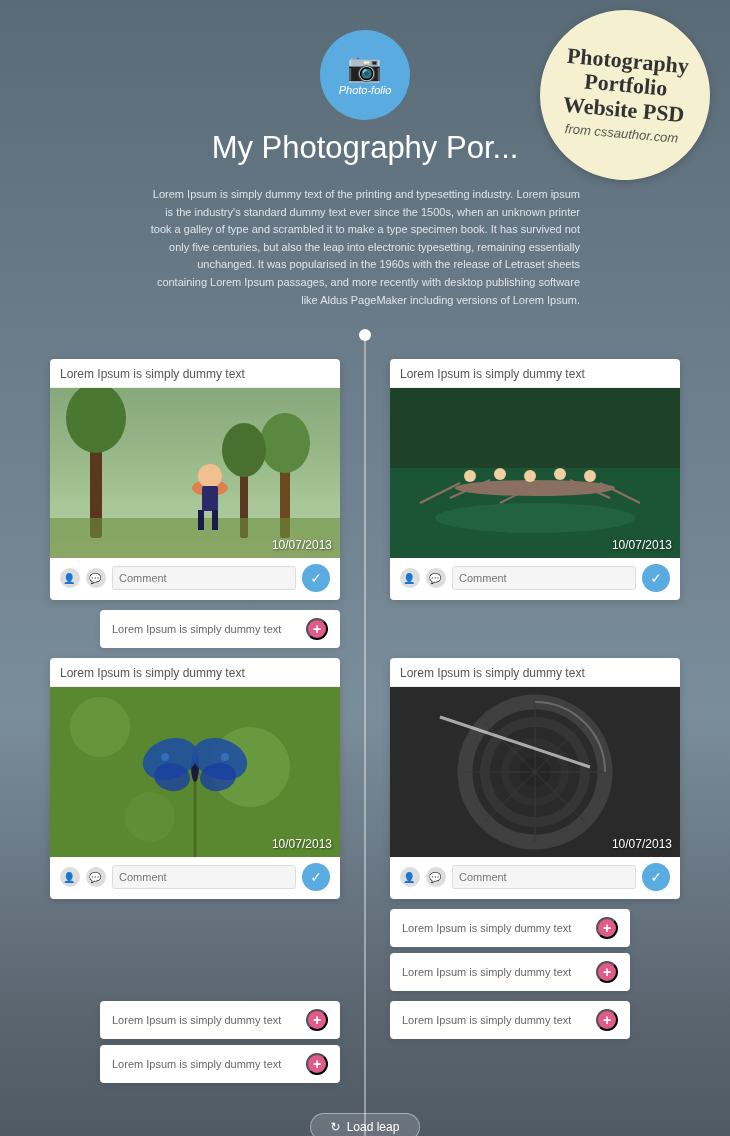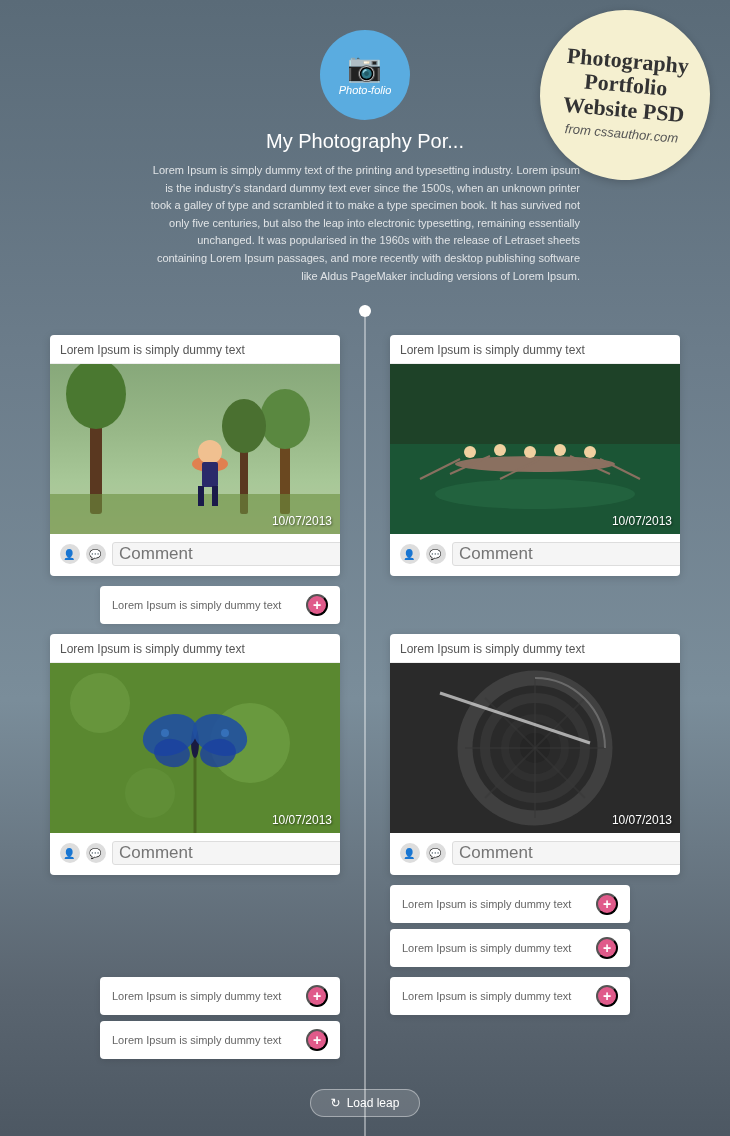--- a/index.html
+++ b/index.html
@@ -52,23 +52,23 @@
     }
 
     .logo-circle .logo-text {
       font-size: 11px;
       font-style: italic;
       margin-top: 2px;
     }
 
     .site-title {
       color: white;
-      font-size: 20px;
+      font-size: 31px;
       font-weight: 300;
-      margin-bottom: 9px;
+      margin-bottom: 20px;
     }
 
     .site-description {
       color: rgba(255,255,255,0.8);
       font-size: 11px;
       line-height: 1.6;
       max-width: 430px;
       margin: 0 auto;
       text-align: right;
     }
@@ -222,21 +222,21 @@
       flex-shrink: 0;
     }
 
     .comment-input {
       flex: 1;
       height: 24px;
       border: 1px solid #ddd;
       border-radius: 3px;
       background: #f5f5f5;
       padding: 0 6px;
-      font-size: 17px;
+      font-size: 11px;
       color: #aaa;
     }
 
     .submit-btn {
       width: 28px;
       height: 28px;
       border-radius: 50%;
       background: #5aace0;
       border: none;
       display: flex;

